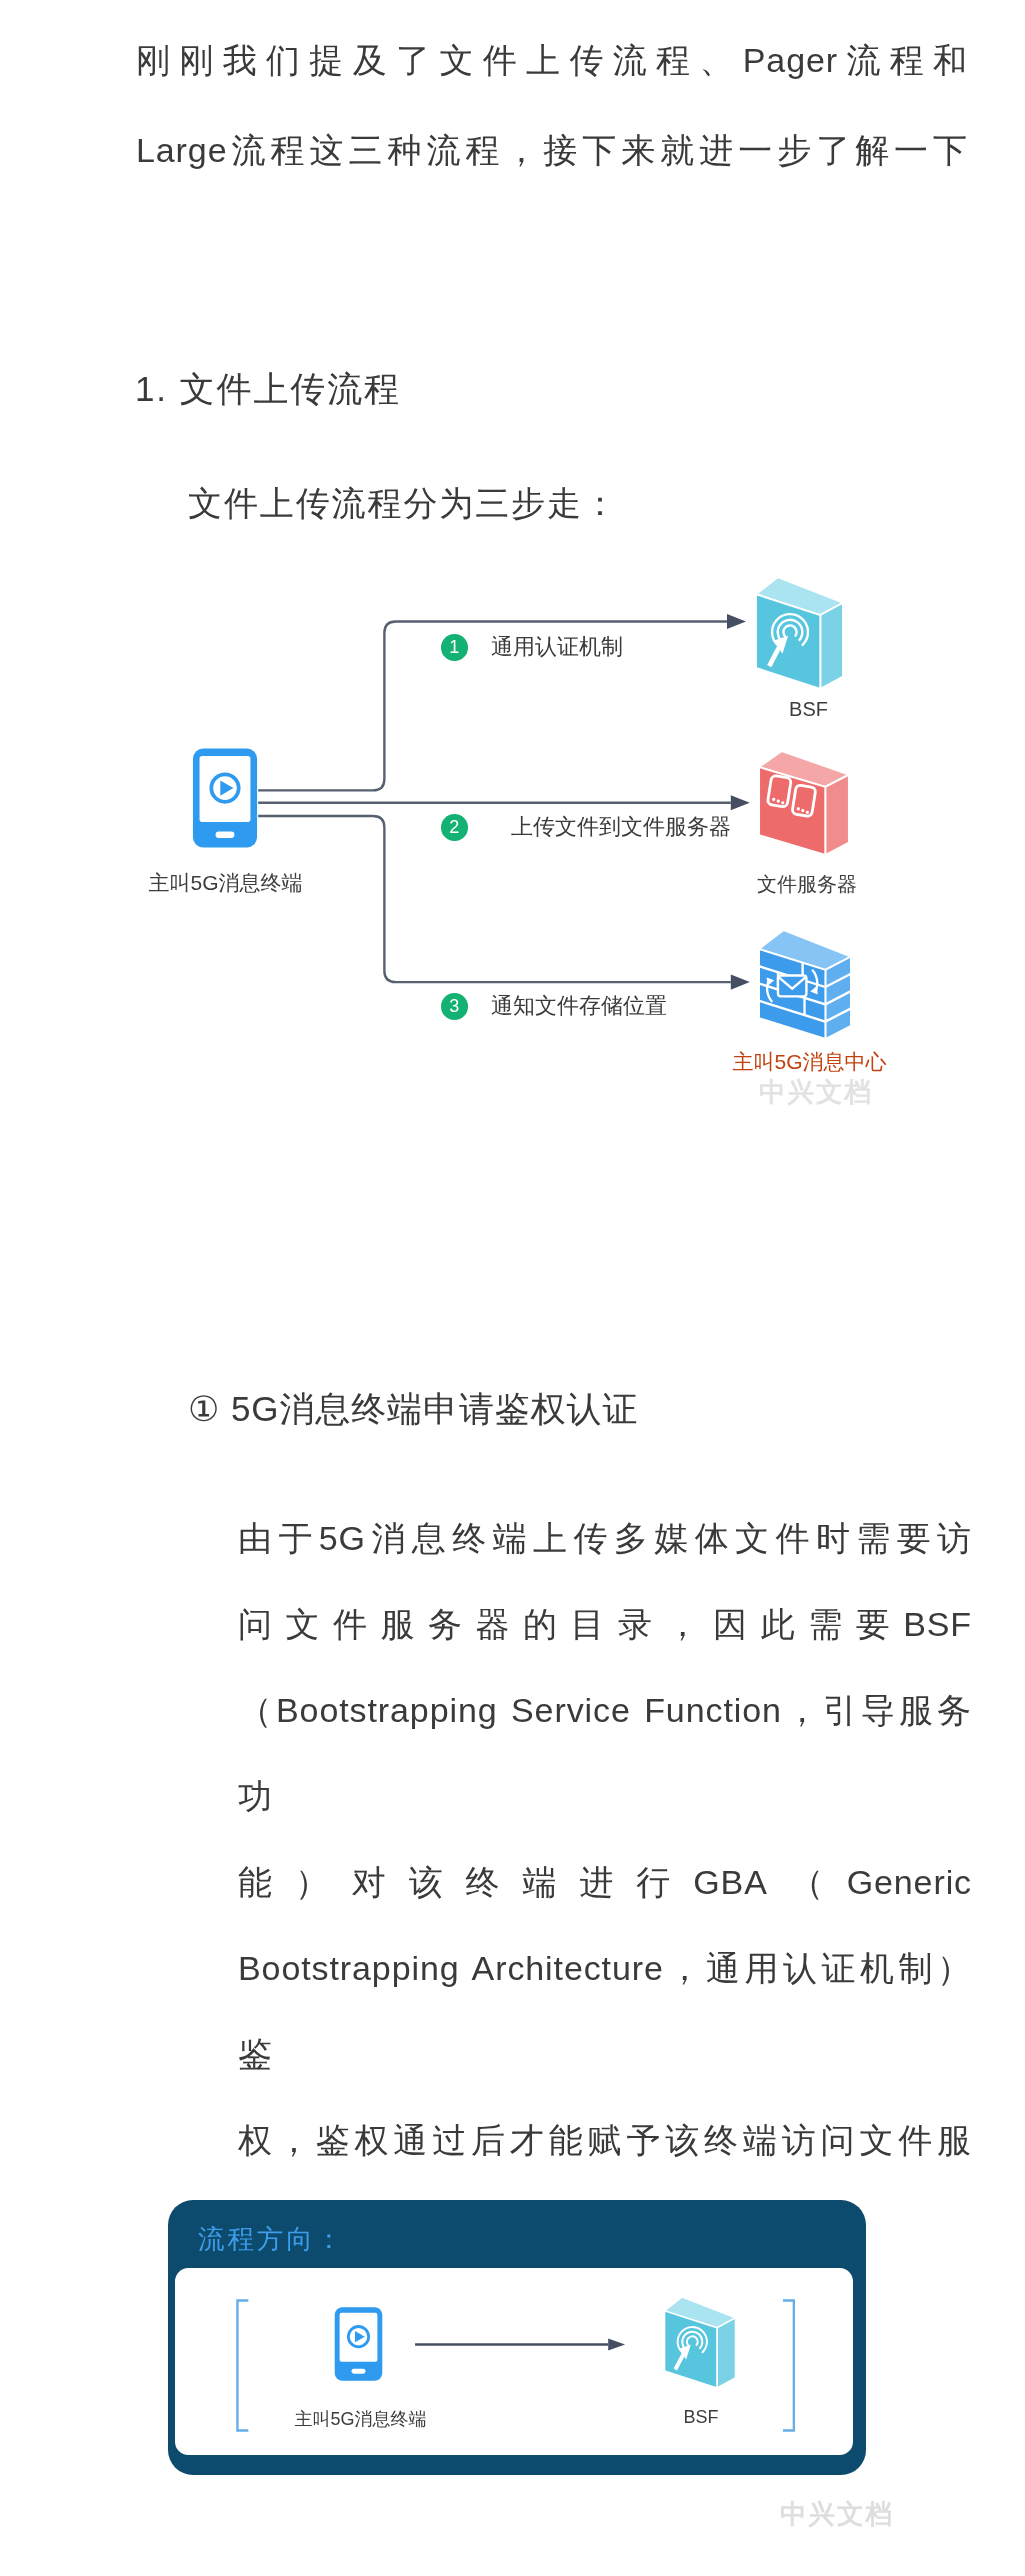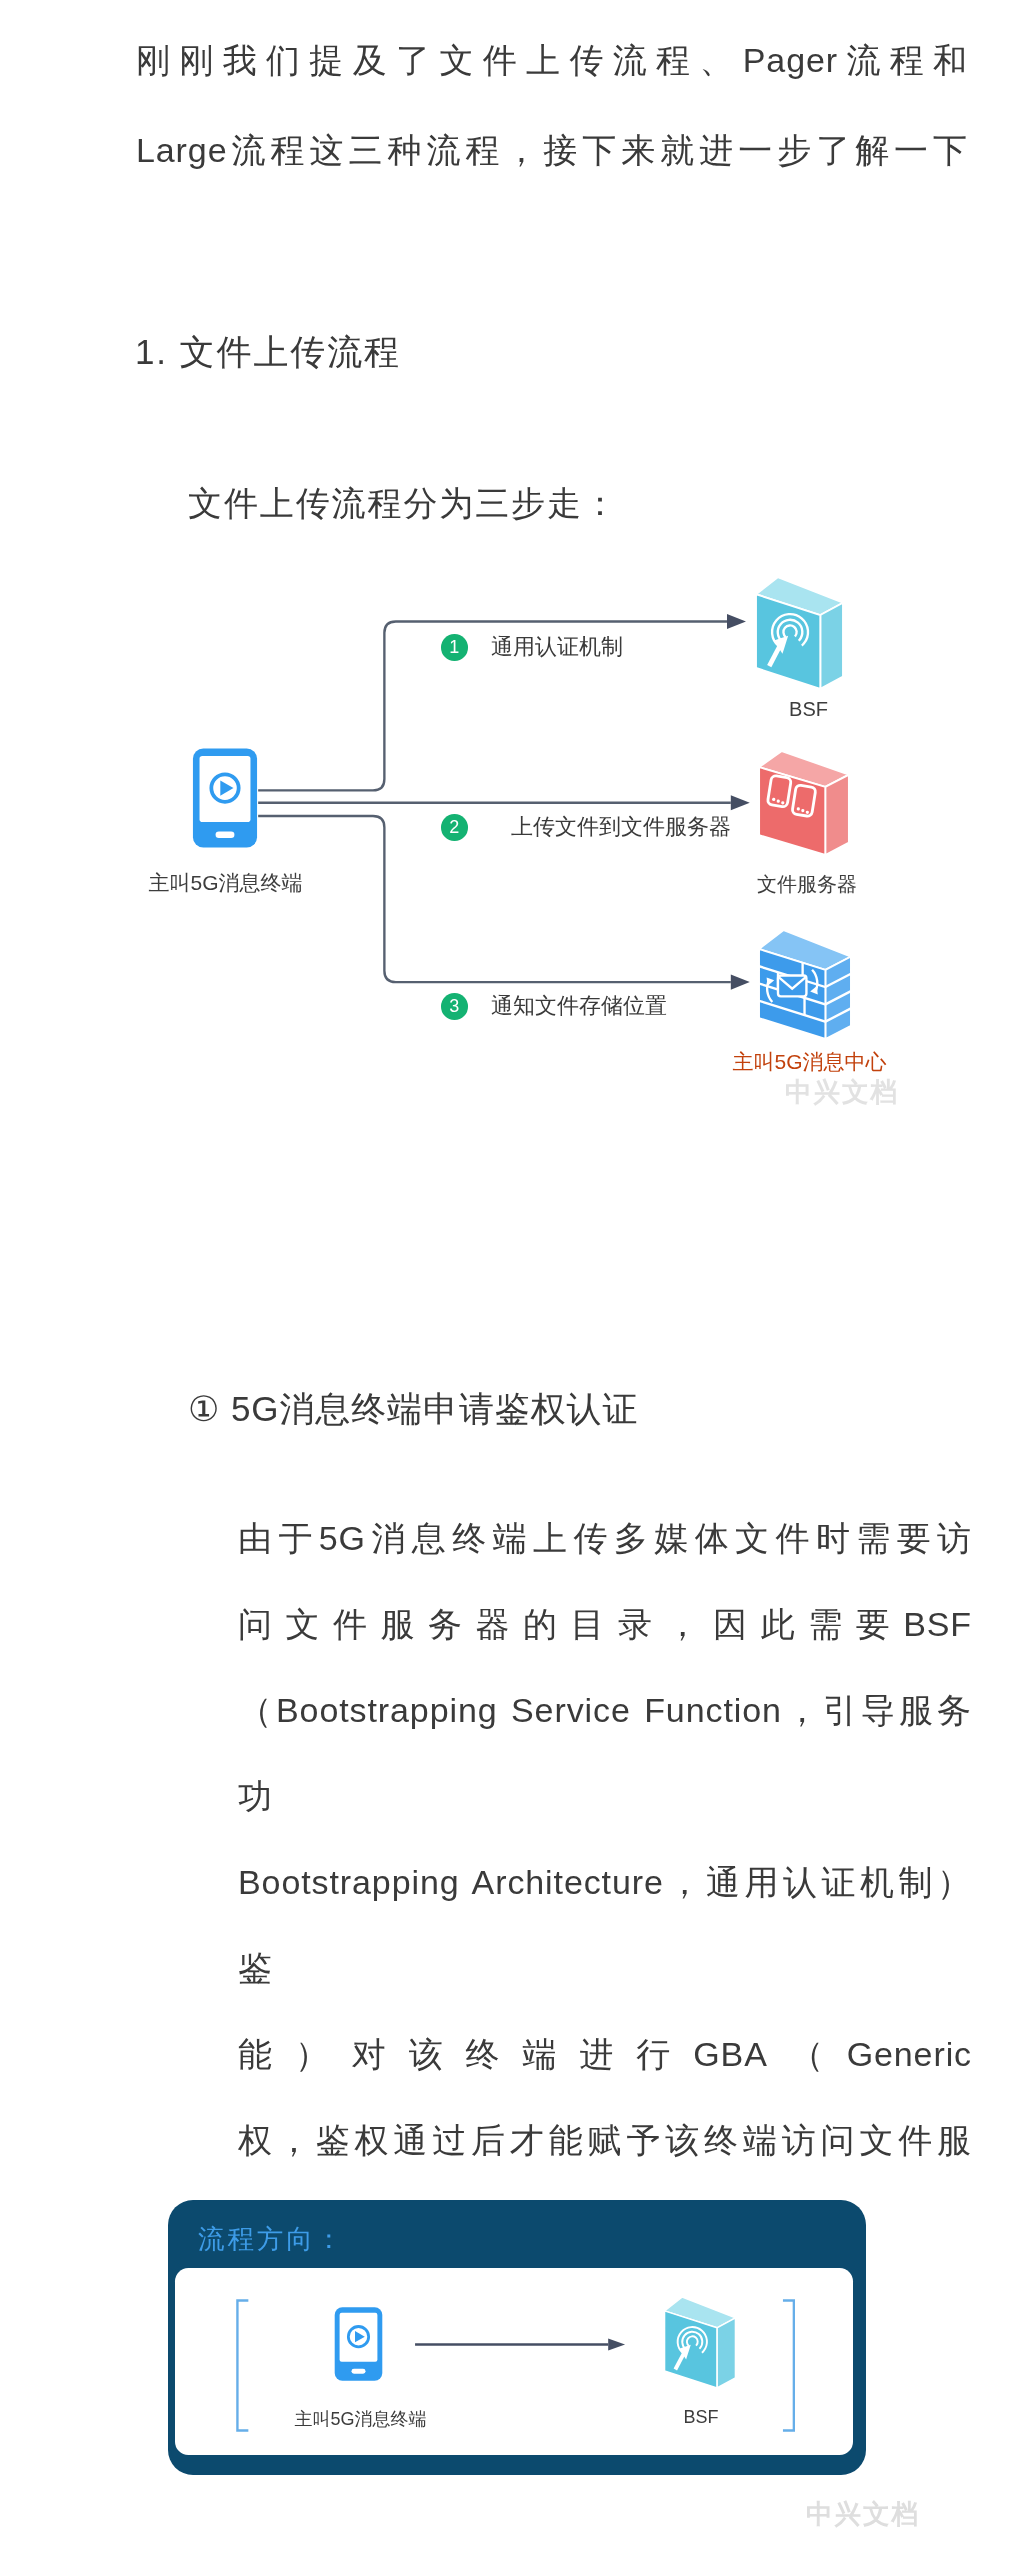--- a/index.html
+++ b/index.html
@@ -4,42 +4,42 @@
 <style>
   html,body{margin:0;padding:0;}
   body{
     width:1025px;height:2576px;background:#ffffff;position:relative;overflow:hidden;
     font-family:"Liberation Sans","DejaVu Sans",sans-serif;color:#3a3a3a;
   }
   .abs{position:absolute;}
   
   .intro{left:136px;top:15px;width:832px;font-size:34px;line-height:90px;letter-spacing:0.9px;}
   .jl{text-align:justify;text-align-last:justify;}
-  .h1{left:135px;top:329px;font-size:35px;letter-spacing:1.9px;}
+  .h1{left:135px;top:366px;font-size:35px;letter-spacing:1.9px;}
   .sub{left:188px;top:481px;font-size:34px;letter-spacing:1.9px;}
   .h2{left:188px;top:1386px;font-size:35px;letter-spacing:0.9px;}
   .bodytxt{left:238px;top:1495px;width:734px;font-size:34px;line-height:86px;letter-spacing:0.9px;}
   
   .diagram1{left:0;top:569px;width:1025px;height:551px;}
   .conn{left:0;top:0;}
   .phone1{left:192px;top:178px;}
   .caller-label{left:102px;top:301px;width:247px;text-align:center;font-size:21px;line-height:25px;color:#3d3d3d;}
   .badge{width:26.6px;height:26.6px;border-radius:50%;background:#14b272;color:#fff;
          font-size:18px;line-height:26.6px;text-align:center;}
   .badge1{left:441px;top:65px;}  .step-text1{left:491px;top:65px;}
   .badge2{left:441px;top:245px;} .step-text2{left:511px;top:245px;}
   .badge3{left:441px;top:424px;} .step-text3{left:491px;top:424px;}
   .step-text{font-size:22px;line-height:26.6px;color:#3a3a3a;width:266px;}
   .bsf1{left:756px;top:7.6px;}
   .bsf1-label{left:761px;top:129px;width:95px;text-align:center;font-size:20px;color:#3d3d3d;}
   .srv1{left:759px;top:182px;}
   .srv1-label{left:755px;top:302px;width:104px;text-align:center;font-size:20px;color:#3d3d3d;}
   .msc1{left:759px;top:361px;}
   .msc1-label{left:731px;top:479px;width:157px;text-align:center;font-size:21px;color:#c2410c;}
-  .watermark{font-size:26.6px;font-weight:bold;color:#e2e2e2;letter-spacing:1.9px;margin-left:26px;}
+  .watermark{font-size:26.6px;font-weight:bold;color:#e2e2e2;letter-spacing:1.9px;}
   .wm1{left:759px;top:505px;}
   .wm2{left:780px;top:2496px;color:#dedede;}
   
   .flowbox{left:168px;top:2200px;width:698px;height:275px;background:#0c4a6e;border-radius:25px;}
   .flowbox-title{left:30px;top:21px;font-size:26.6px;letter-spacing:2.8px;color:#3e9ce8;}
   .flow-inner{left:6.6px;top:68px;width:678px;height:187px;background:#ffffff;border-radius:13.3px;}
   .bracket-l{left:61px;top:31px;}
   .bracket-r{left:607px;top:31px;}
   .phone2{left:159px;top:36px;}
   .flow-arrow{left:237px;top:69px;}
@@ -153,22 +153,22 @@
 
   <div class="abs watermark wm1">中兴文档</div>
 </div>
 
 <div class="abs h2">① 5G消息终端申请鉴权认证</div>
 
 <div class="abs bodytxt">
   <div class="jl">由于5G消息终端上传多媒体文件时需要访</div>
   <div class="jl">问文件服务器的目录，因此需要BSF</div>
   <div class="jl">（Bootstrapping Service Function，引导服务功</div>
+  <div class="jl">能）对该终端进行GBA（Generic</div>
   <div class="jl">Bootstrapping Architecture，通用认证机制）鉴</div>
-  <div class="jl">能）对该终端进行GBA（Generic</div>
   <div class="jl">权，鉴权通过后才能赋予该终端访问文件服</div>
   <div>务器目录和上传文件的权利。</div>
 </div>
 
 <div class="abs flowbox">
   <div class="abs flowbox-title">流程方向：</div>
   <div class="abs flow-inner">
 
     <svg class="abs bracket-l" width="13.3" height="133" viewBox="0 0 14 140">
       <path d="M13,1.5 H1.5 V138.5 H13" fill="none" stroke="#66aee9" stroke-width="2.5"></path>

